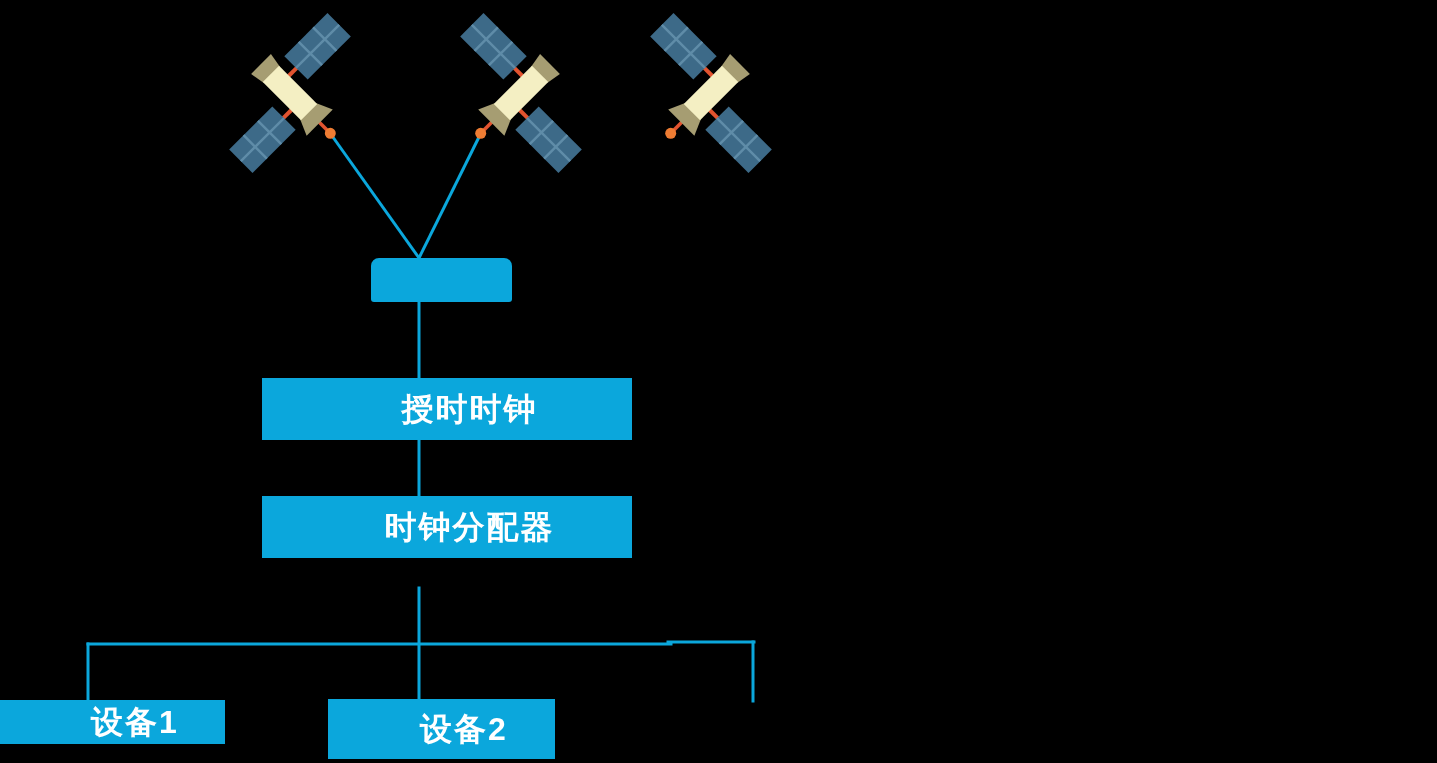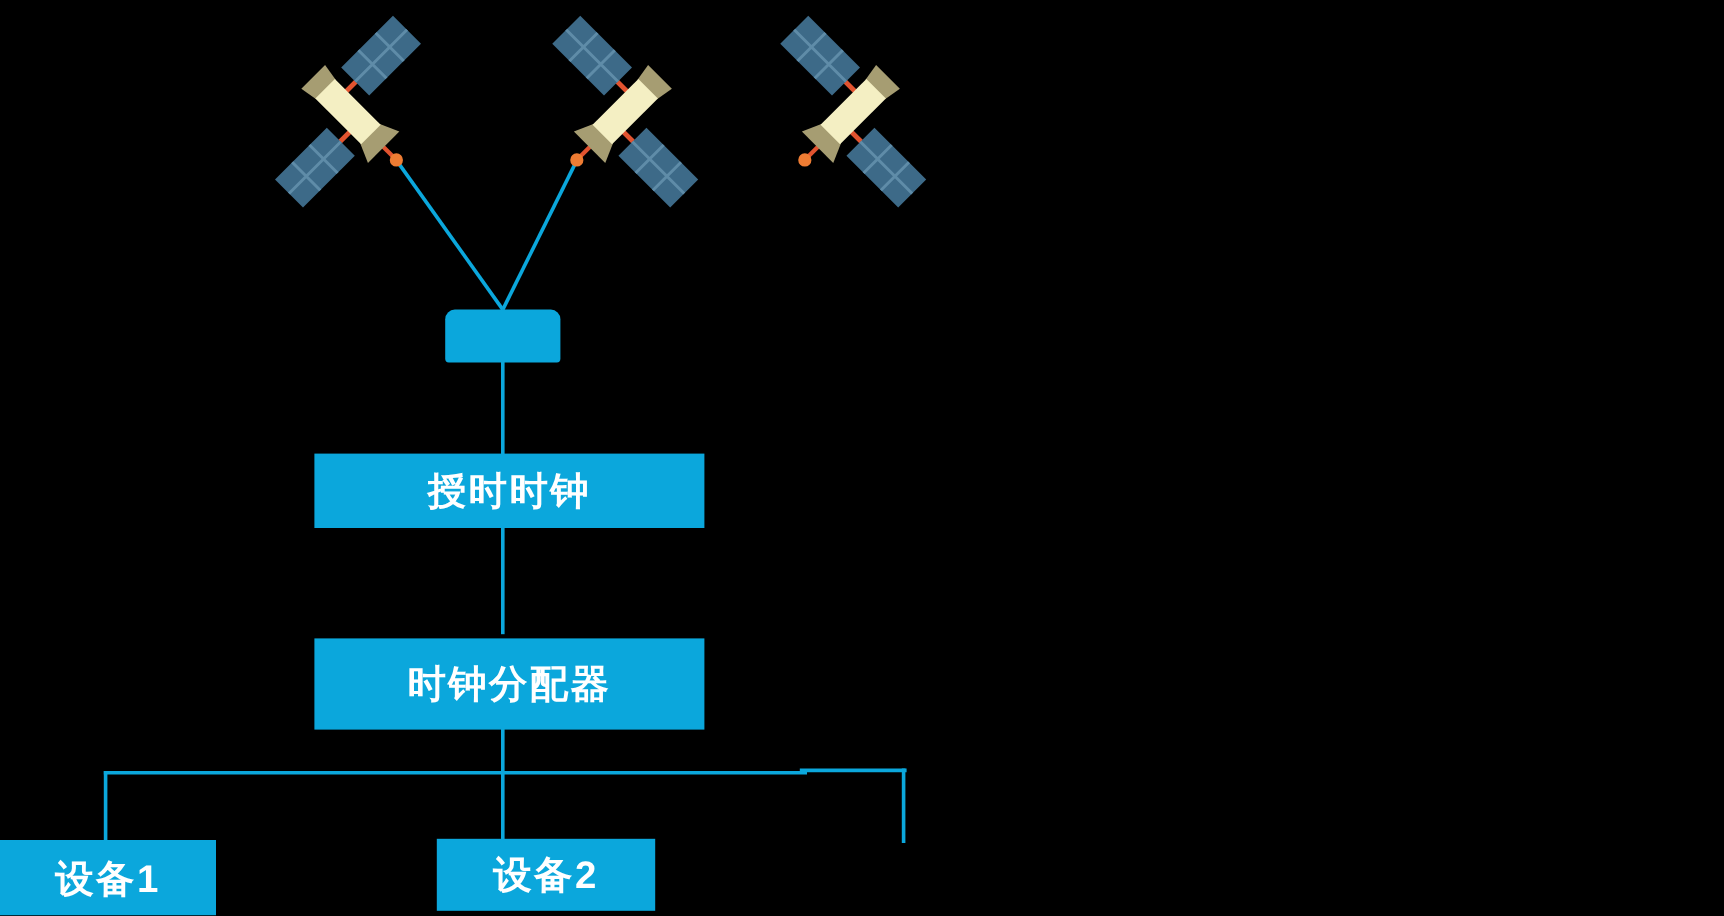--- a/index.html
+++ b/index.html
@@ -19,21 +19,21 @@
     font-family:"Liberation Sans","DejaVu Sans",sans-serif;
   }
   .canvas{
     position:relative;width:1437px;height:763px;background:var(--background);
     overflow:hidden;
   }
   .layer{position:absolute;left:0;top:0;width:1437px;height:763px;}
   .node{
     position:absolute;display:flex;align-items:center;justify-content:center;
     background:var(--node-fill);color:var(--node-text);
-    font-weight:bold;font-size:32px;letter-spacing:2px;line-height:1;
+    font-weight:bold;font-size:32px;letter-spacing:2px;line-height:1;padding-left:45px;
   }
   .node.receiver{border-radius:8px 8px 3px 3px;}
   .sig{stroke:var(--accent);stroke-width:3;fill:none;}
   .conn{stroke:var(--accent);stroke-width:3;fill:none;stroke-linecap:square;}
 </style>
 </head>
 <body>
 
 <div class="canvas">
 
@@ -70,20 +70,20 @@
     <line class="conn" x1="88" y1="644" x2="671" y2="644"></line>
     <line class="conn" x1="668" y1="642" x2="754" y2="642"></line>
     <line class="conn" x1="88" y1="644" x2="88" y2="701"></line>
     <line class="conn" x1="753" y1="642" x2="753" y2="701"></line>
   </svg>
 
   <div class="node receiver" style="left:371px;top:258px;width:96px;height:44px;"></div>
 
   <div class="node" style="left:262px;top:378px;width:325px;height:62px;">授时时钟</div>
 
-  <div class="node" style="left:262px;top:532px;width:325px;height:76px;">时钟分配器</div>
+  <div class="node" style="left:262px;top:496px;width:325px;height:62px;">时钟分配器</div>
 
-  <div class="node" style="left:0px;top:700px;width:180px;height:64px;">设备1</div>
+  <div class="node" style="left:0px;top:700px;width:180px;height:44px;">设备1</div>
 
-  <div class="node" style="left:328px;top:699px;width:182px;height:60px;margin-left:36px;">设备2</div>
+  <div class="node" style="left:328px;top:699px;width:182px;height:60px;">设备2</div>
 
 
 </div>
 
 </body></html>

